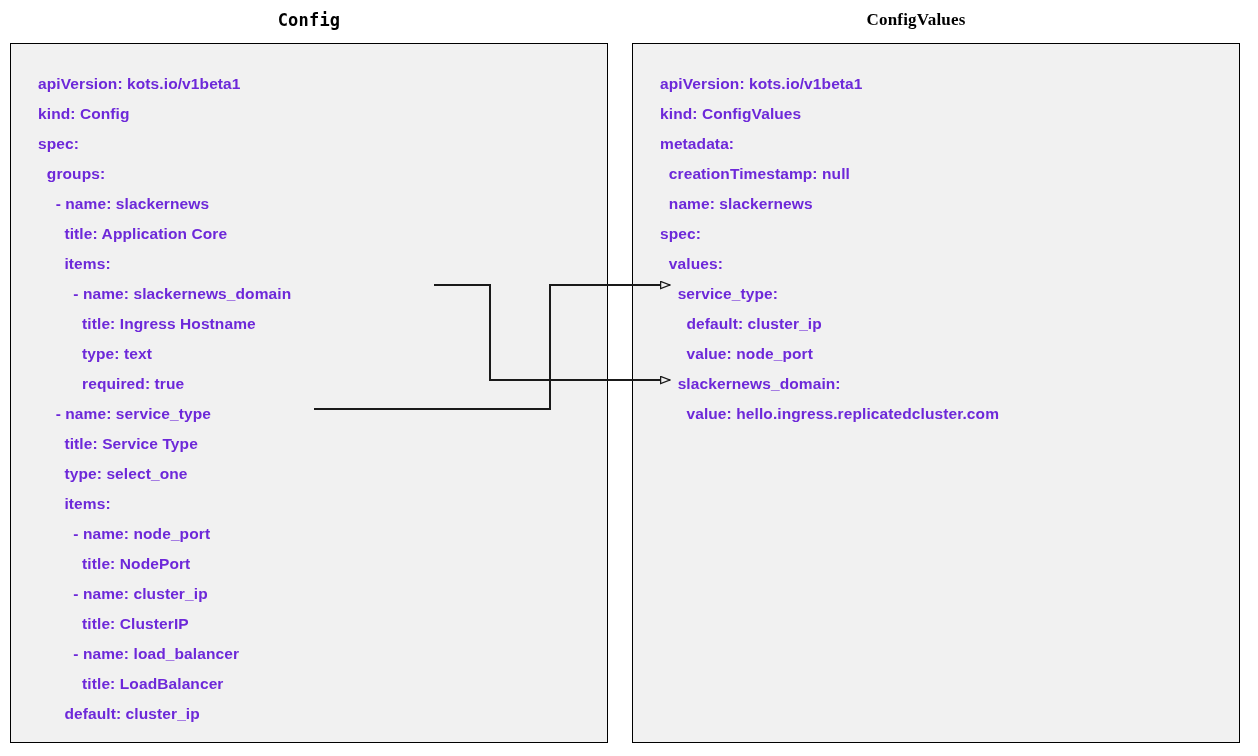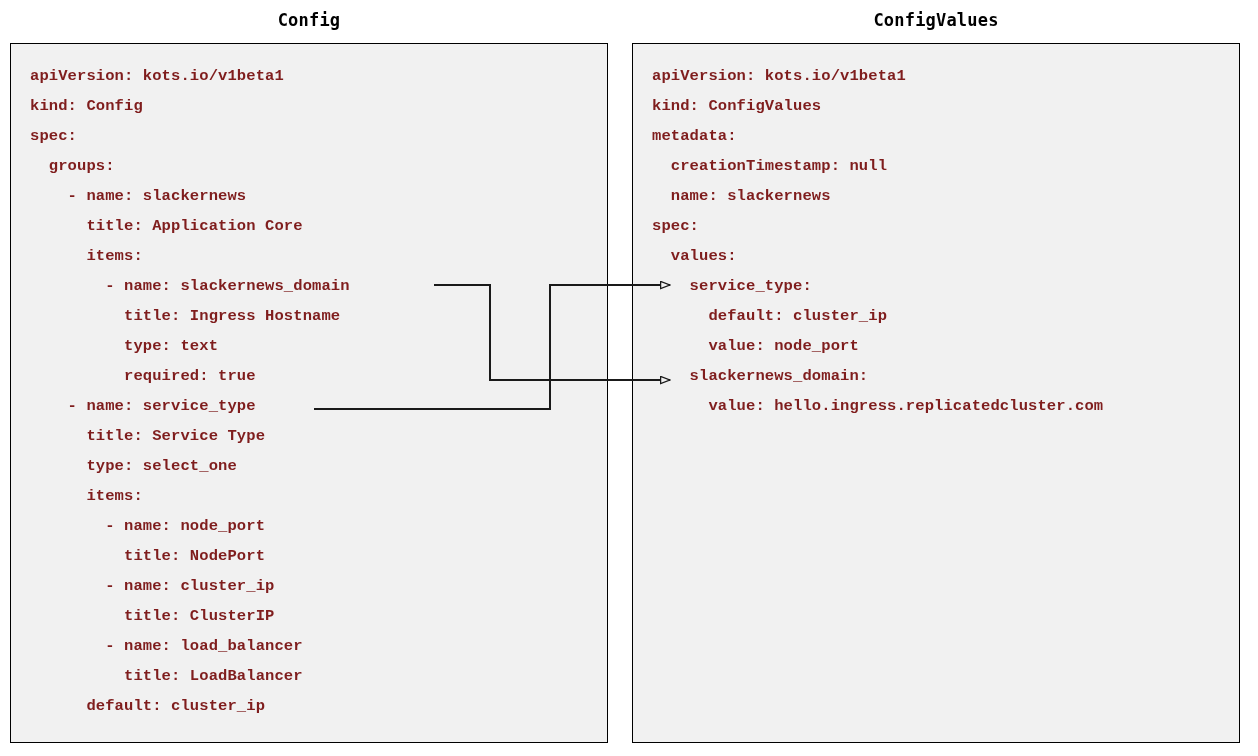--- a/index.html
+++ b/index.html
@@ -29,44 +29,44 @@
     position: absolute;
     font-family: "DejaVu Sans Mono", "Liberation Mono", monospace;
     font-weight: bold;
     font-size: 17px;
     color: #000000;
     text-align: center;
     letter-spacing: 0.2px;
     white-space: nowrap;
   }
   #title-config  { left: 10px;  top: 10px; width: 598px; }
-  #title-values  { left: 632px; top: 10px; width: 608px; }
+  #title-values  { left: 612px; top: 10px; width: 608px; font-family: Liberation Serif, serif; }
 
   
   .panel {
     position: absolute;
     background: #f1f1f1;
     border: 1.6px solid #000000;
     box-sizing: border-box;
   }
   #panel-config  { left: 10px;  top: 43px; width: 598px; height: 700px; }
   #panel-values  { left: 632px; top: 43px; width: 608px; height: 700px; }
 
   
   .yaml {
     position: absolute;
     left: 11px;
     top: 9px;
     right: 4px;
-    margin: 8px;
-    font-family: Liberation Mono, monospace;
+    margin: 16px;
+    font-family: Liberation Sans, sans-serif;
     font-weight: bold;
     font-size: 15.5px;
     line-height: 30px;
-    color: #7f1d1d;
+    color: #6d28d9;
     white-space: pre;
     letter-spacing: 0.1px;
   }
   .yline {
     display: block;
     height: 30px;
     white-space: pre;
   }
 
   

